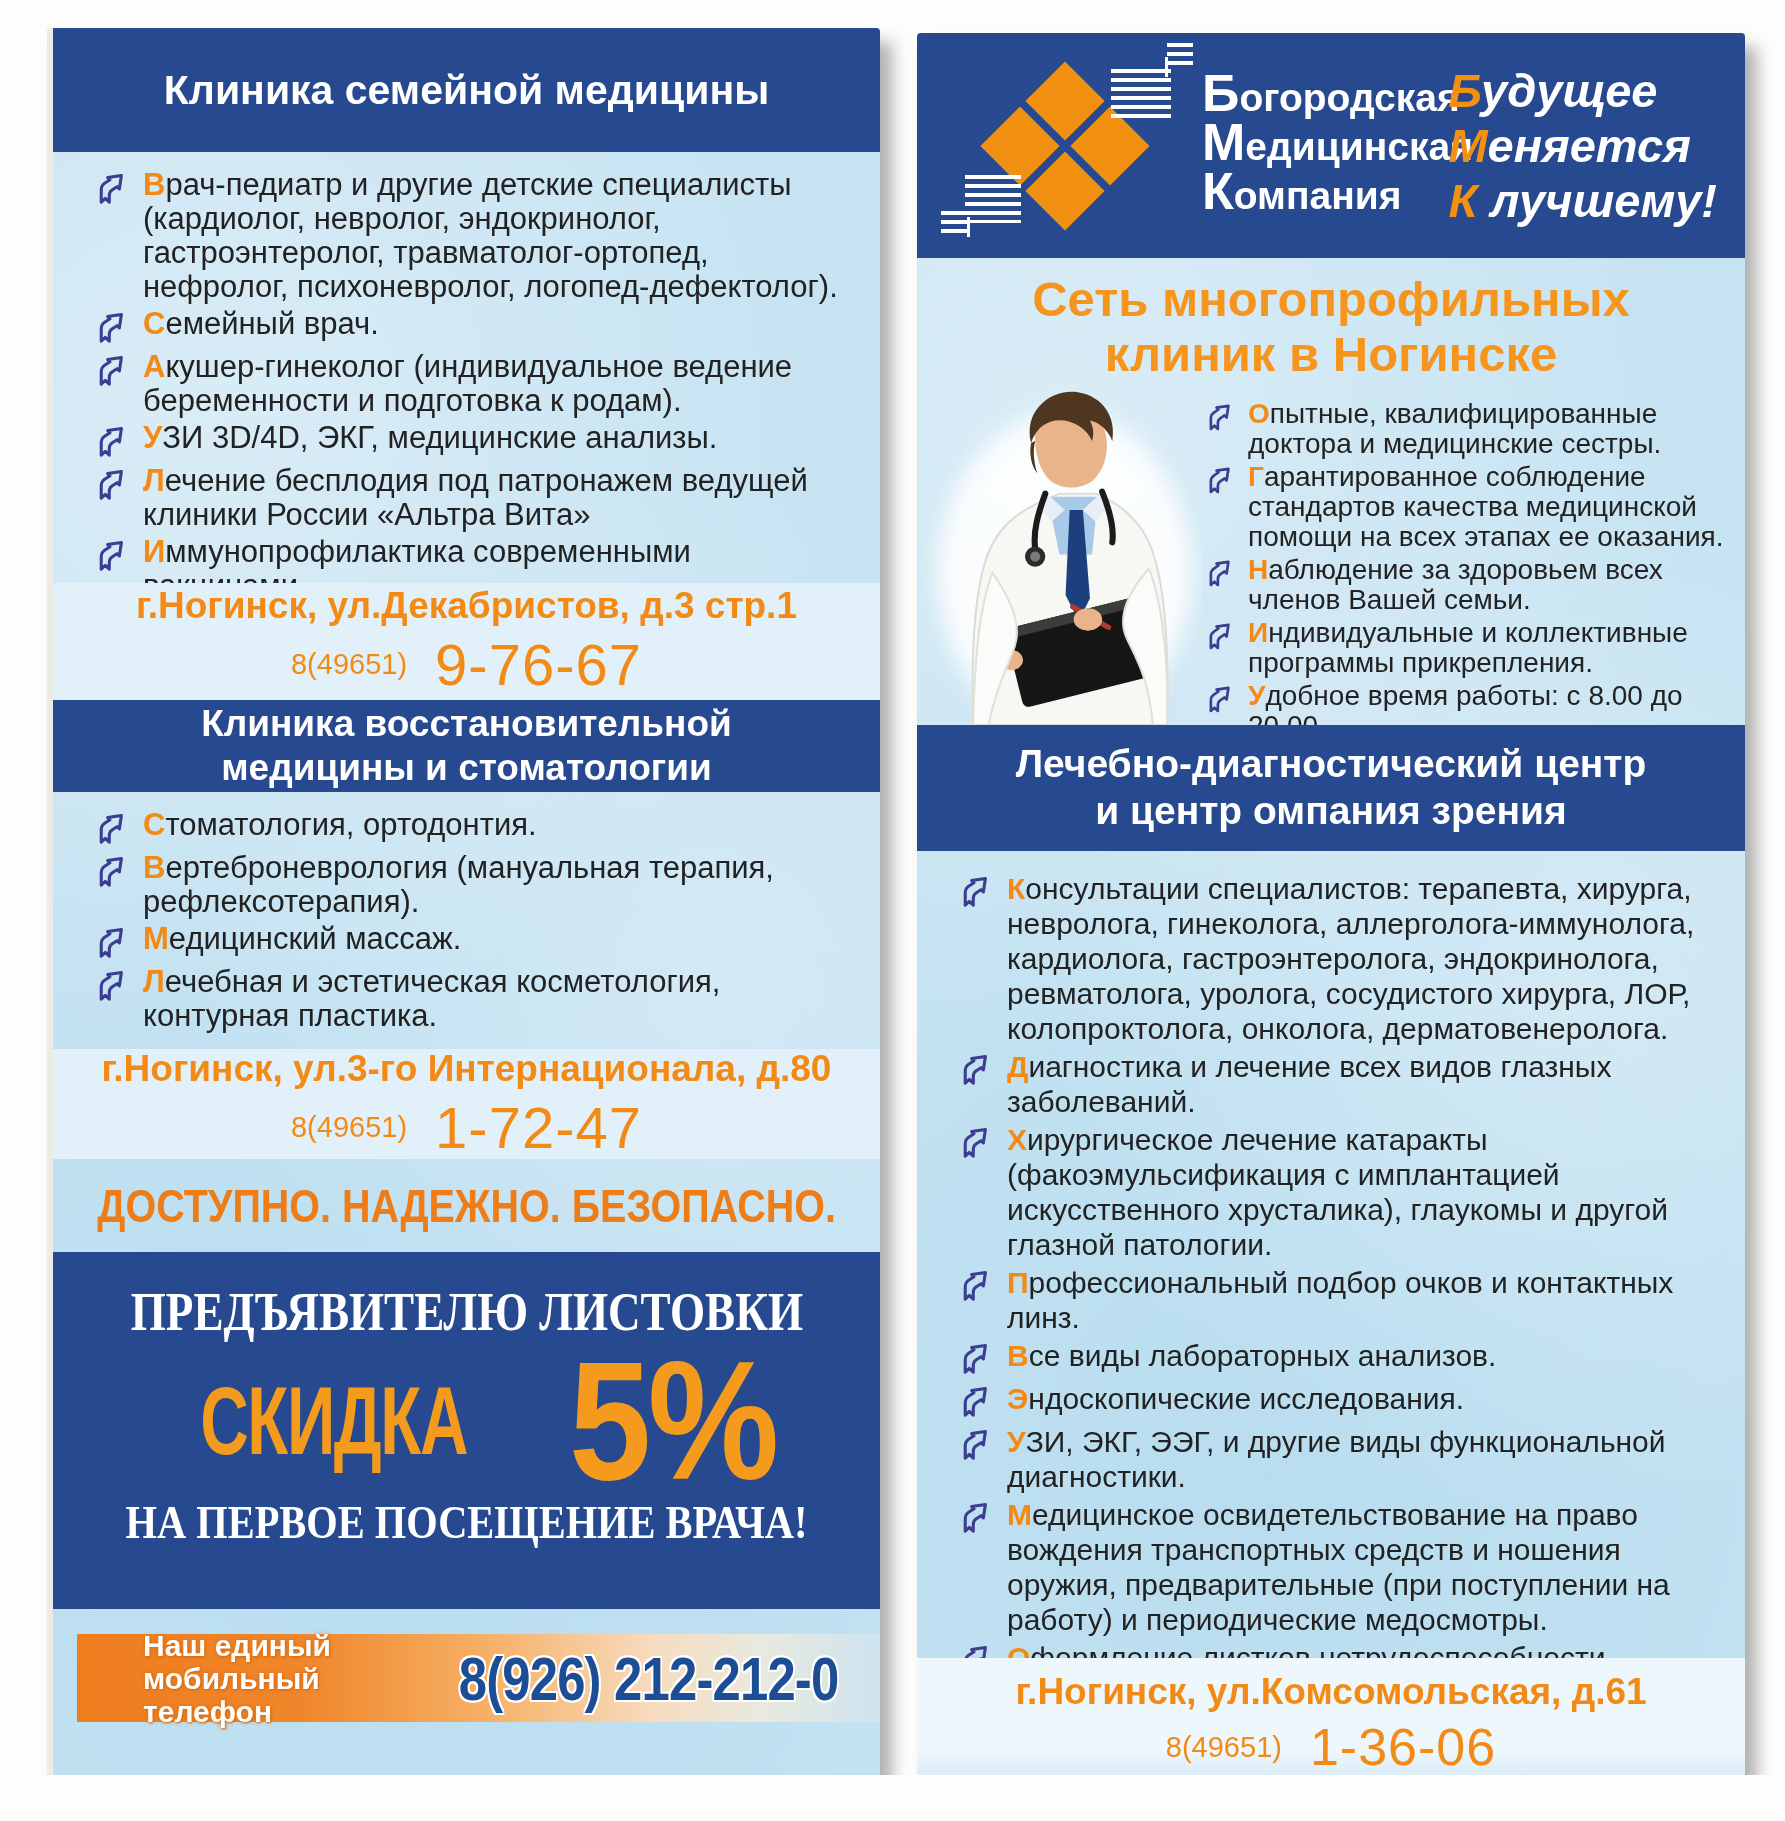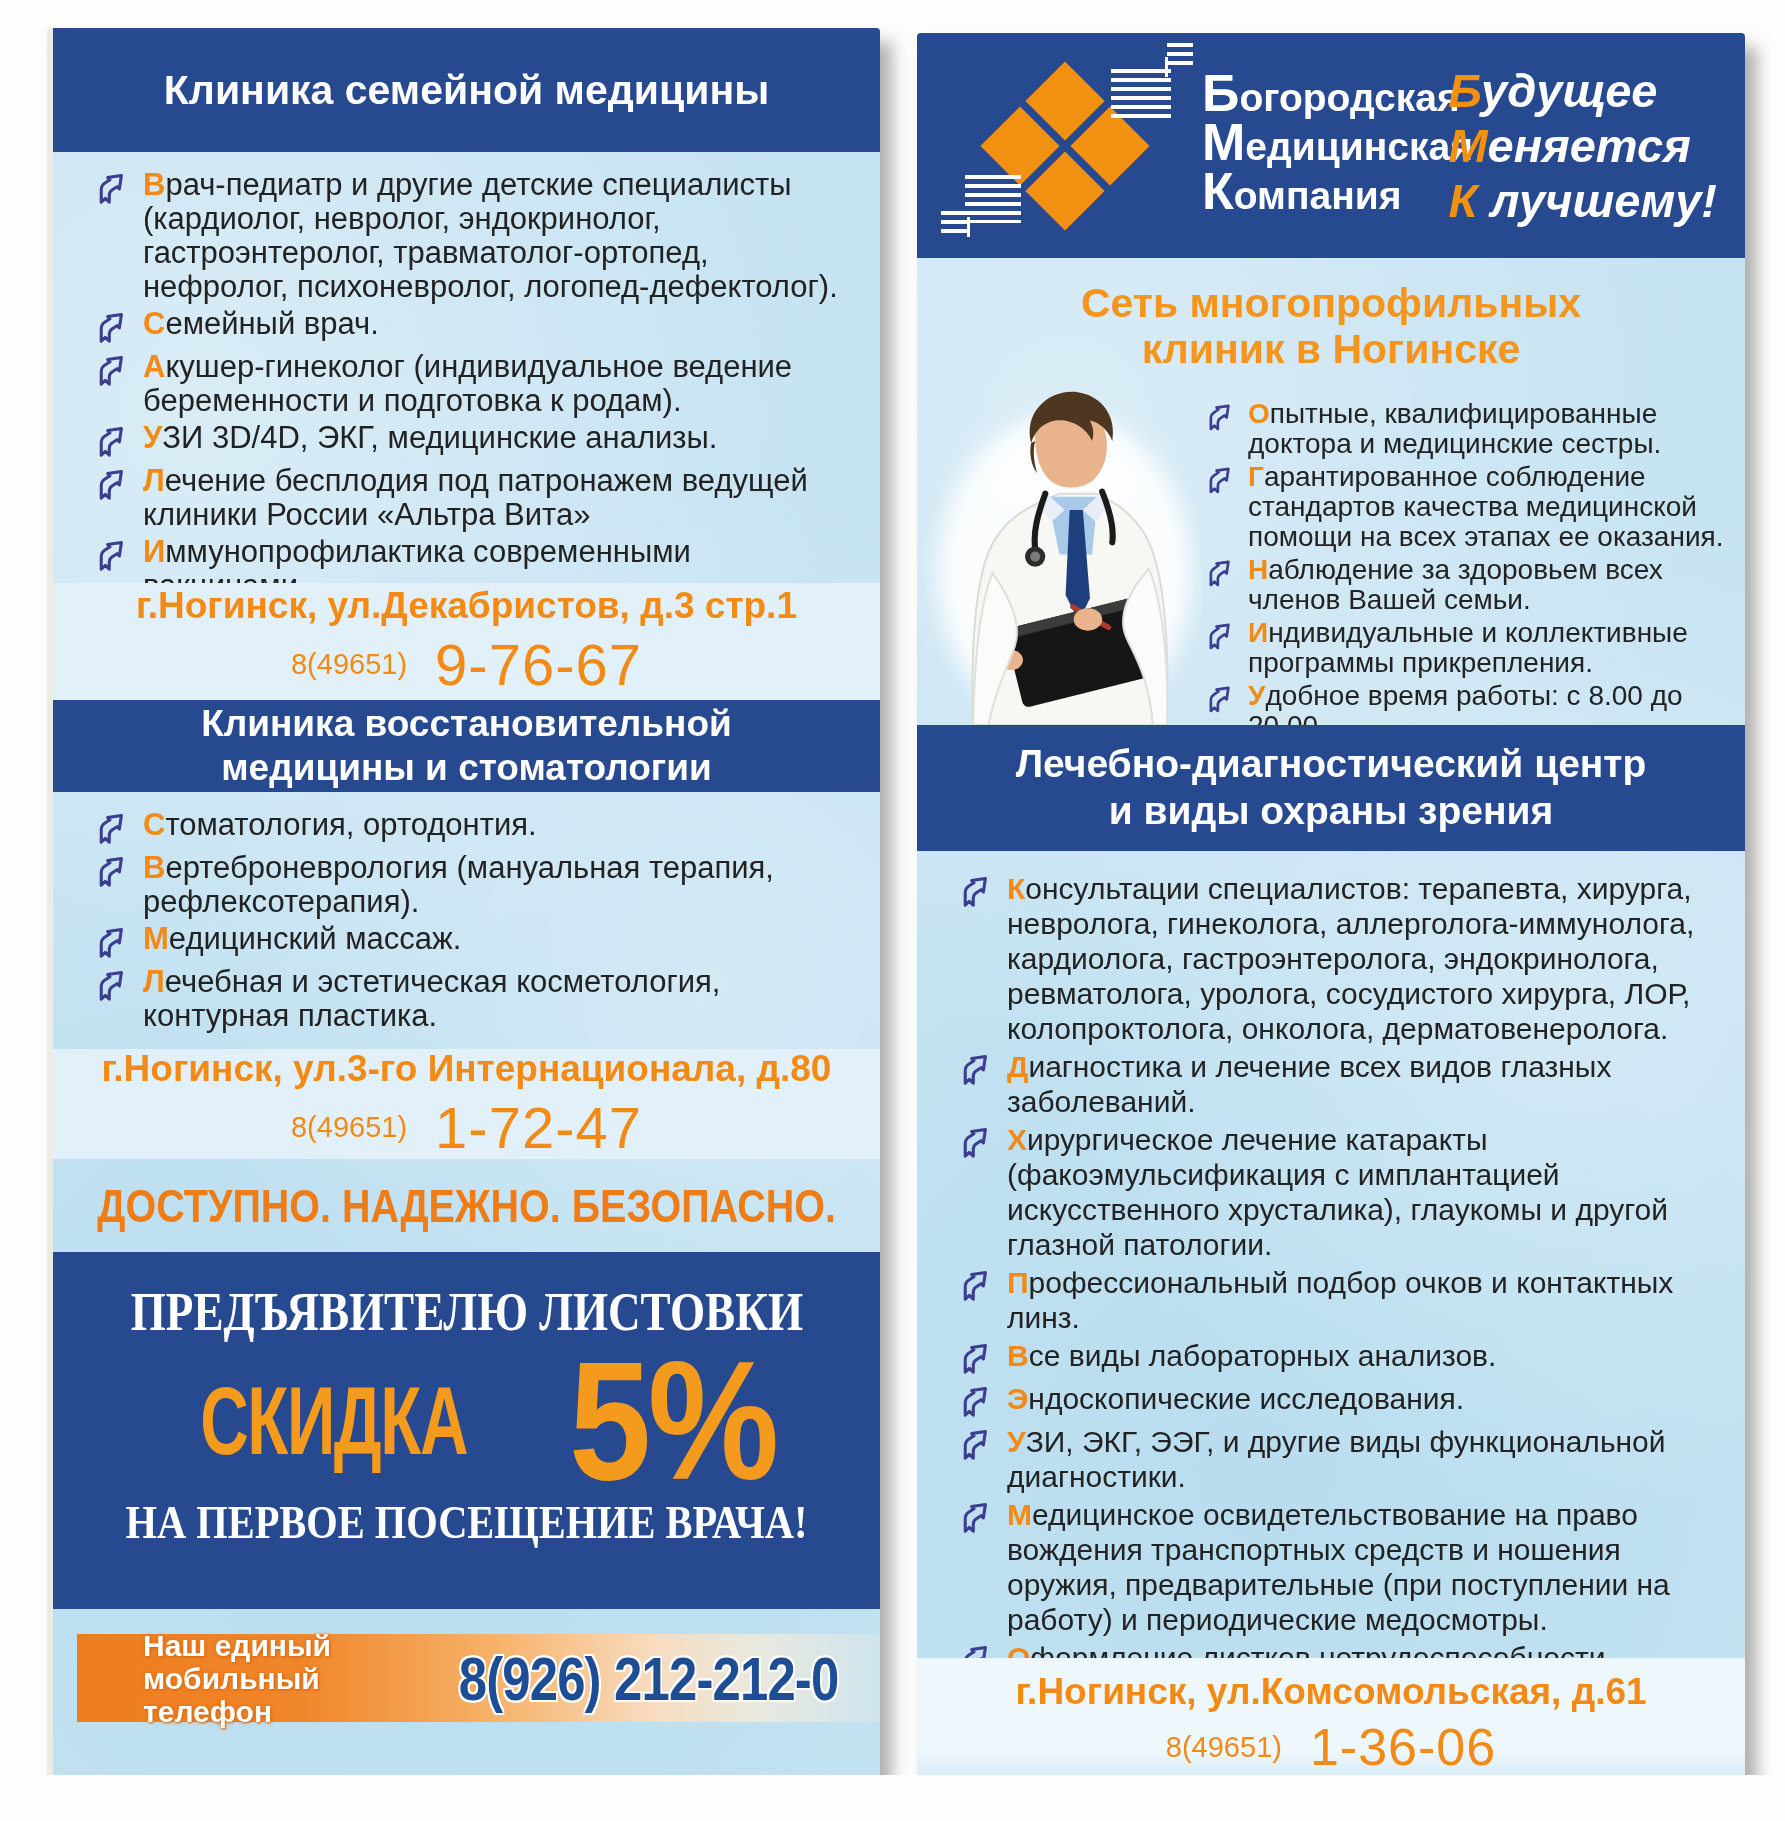--- a/index.html
+++ b/index.html
@@ -73,21 +73,21 @@
   .logo{position:absolute;left:26px;top:18px;width:250px;height:190px;}
   .logo .diamond{position:absolute;width:56px;height:56px;background:#f29111;transform:rotate(45deg);}
   .logo .stripes{position:absolute;background:repeating-linear-gradient(#fff 0 4px, rgba(0,0,0,0) 4px 9px);}
   .logo .stick{position:absolute;background:#fff;}
   .company{position:absolute;left:285px;top:38px;color:#fff;font-weight:bold;font-size:39px;line-height:44px;}
   .company .bigcap{font-size:52px;}
   .bmk{position:absolute;right:28px;top:30px;color:#fff;font-weight:bold;font-style:italic;font-size:47px;line-height:55px;}
   .bmk .cap{color:#f29111;}
 
   .rtitle{height:137px;display:flex;flex-direction:column;align-items:center;justify-content:center;flex:0 0 auto;
-          color:#f6951d;font-weight:bold;font-size:41px;line-height:1.12;text-align:center;letter-spacing:0;}
+          color:#f6951d;font-weight:bold;font-size:49px;line-height:1.12;text-align:center;letter-spacing:0;}
   .about{height:330px;display:flex;flex:0 0 auto;}
   .photo{flex:0 0 285px;position:relative;}
   .photo svg{position:absolute;left:0;bottom:0;width:285px;height:345px;}
 </style>
 </head>
 <body>
 
 <div class="stage">
 
   <section class="panel left">
@@ -330,21 +330,21 @@
       <path d="M7 22 L7 13.5 C7 11.6 7.9 10 9.6 8.9 L13 6.7 L11.4 5.2 L20.8 3.8 L19.4 13 L17.8 11.4 L14.6 13.5 C13.2 14.4 12.5 15.7 12.5 17.4 L12.5 22 L9.8 19.4 Z" fill="none" stroke="#3c3c91" stroke-width="2.1" stroke-linejoin="round"></path>
     </svg>
   </span>
             <span class="txt"><b class="cap">У</b>добное время работы: с 8.00 до 20.00.</span>
           </li>
         </ul>
     </div>
 
     <header class="band h3band">
       <div>Лечебно-диагностический центр</div>
-      <div>и виды охраны зрения</div>
+      <div>и центр омпания зрения</div>
     </header>
 
     <ul class="svclist" id="list4">
         <li>
           <span class="bullet">
     <svg viewBox="0 0 26 26" aria-hidden="true">
       <path d="M7 22 L7 13.5 C7 11.6 7.9 10 9.6 8.9 L13 6.7 L11.4 5.2 L20.8 3.8 L19.4 13 L17.8 11.4 L14.6 13.5 C13.2 14.4 12.5 15.7 12.5 17.4 L12.5 22 L9.8 19.4 Z" fill="none" stroke="#3c3c91" stroke-width="2.1" stroke-linejoin="round"></path>
     </svg>
   </span>
           <span class="txt"><b class="cap">К</b>онсультации специалистов: терапевта, хирурга, невролога, гинеколога, аллерголога-иммунолога, кардиолога, гастроэнтеролога, эндокринолога, ревматолога, уролога, сосудистого хирурга, ЛОР, колопроктолога, онколога, дерматовенеролога.</span>

